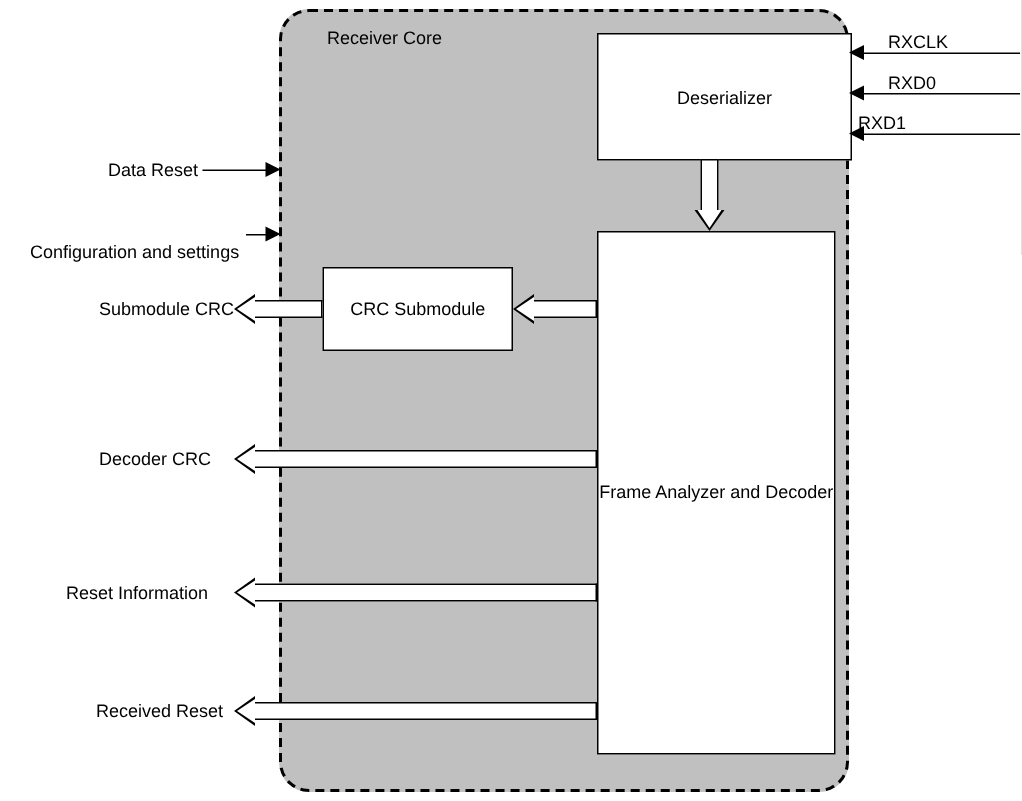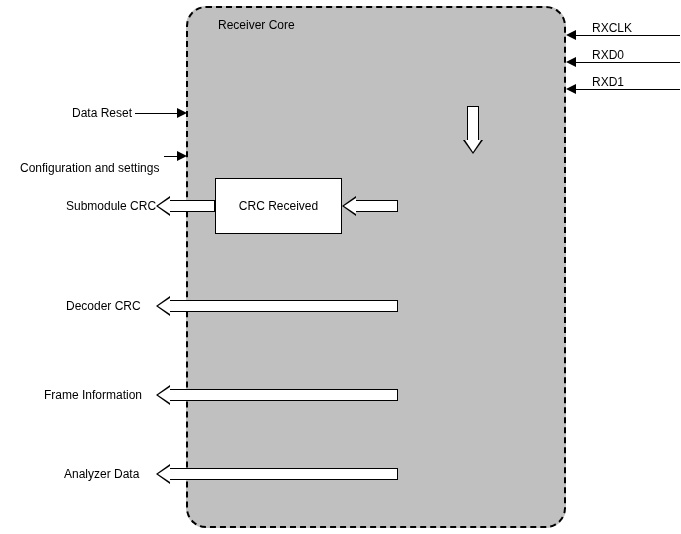--- a/index.html
+++ b/index.html
@@ -169,35 +169,41 @@
     }
   </style>
 </head>
 <body>
 
 <div class="canvas">
 
   <div class="core-box"></div>
   <div class="core-title label">Receiver Core</div>
 
+  <div class="block deserializer">
+    <span>Deserializer</span>
+  </div>
   <div class="block crc-sub">
-    <span>CRC Received</span>
+    <span>CRC Submodule</span>
+  </div>
+  <div class="block frame-decoder">
+    <span>Frame Analyzer and Decoder</span>
   </div>
 
   <div class="thin-arrow-line" style="left:574px; top:35px; width:106px;"></div>
   <div class="arrow-head-left" style="left:566px; top:30px;"></div>
   <div class="label label-right" style="left:592px; top:21px;">RXCLK</div>
 
   <div class="thin-arrow-line" style="left:574px; top:62px; width:106px;"></div>
   <div class="arrow-head-left" style="left:566px; top:57px;"></div>
   <div class="label label-right" style="left:592px; top:48px;">RXD0</div>
 
   <div class="thin-arrow-line" style="left:574px; top:89px; width:106px;"></div>
   <div class="arrow-head-left" style="left:566px; top:84px;"></div>
-  <div class="label label-right" style="left:592px; top:75px;">RXD1</div>
+  <div class="label label-right" style="left:572px; top:75px;">RXD1</div>
 
   <div class="thin-arrow-line" style="left:135px; top:113px; width:44px;"></div>
   <div class="arrow-head-right" style="left:177px; top:108px;"></div>
   <div class="label label-left" style="left:72px; top:106px;">Data Reset</div>
 
   <div class="thin-arrow-line" style="left:164px; top:156px; width:16px;"></div>
   <div class="arrow-head-right" style="left:177px; top:151px;"></div>
   <div class="label label-left" style="left:20px; top:149px;margin-top:12px;">Configuration and settings</div>
 
   <div class="block-arrow-v" style="left:463px; top:106px; height:48px;">
@@ -219,21 +225,21 @@
   <div class="block-arrow-h" style="left:156px; top:296px; width:242px;">
     <div class="shaft"></div>
     <div class="head"></div>
   </div>
   <div class="label label-left" style="left:66px; top:299px;">Decoder CRC</div>
 
   <div class="block-arrow-h" style="left:156px; top:385px; width:242px;">
     <div class="shaft"></div>
     <div class="head"></div>
   </div>
-  <div class="label label-left" style="left:44px; top:388px;">Frame Information</div>
+  <div class="label label-left" style="left:44px; top:388px;">Reset Information</div>
 
   <div class="block-arrow-h" style="left:156px; top:464px; width:242px;">
     <div class="shaft"></div>
     <div class="head"></div>
   </div>
-  <div class="label label-left" style="left:64px; top:467px;">Analyzer Data</div>
+  <div class="label label-left" style="left:64px; top:467px;">Received Reset</div>
 
 </div>
 
 </body></html>

